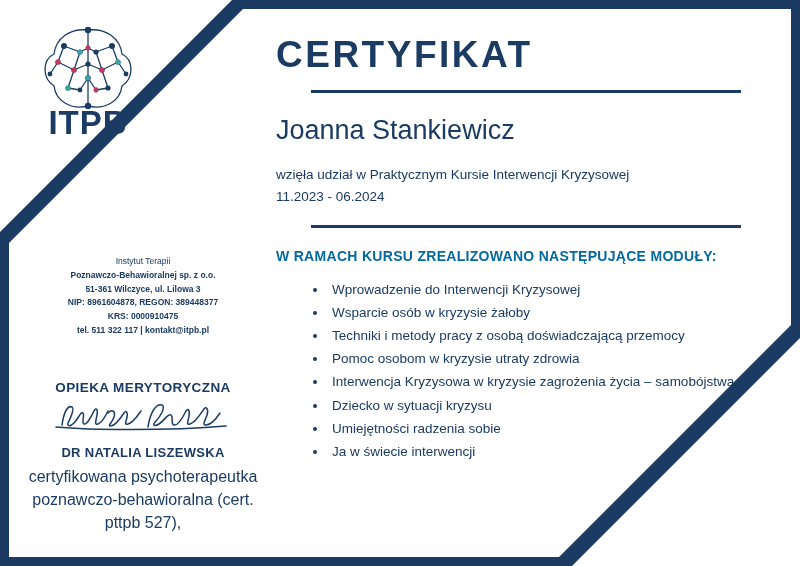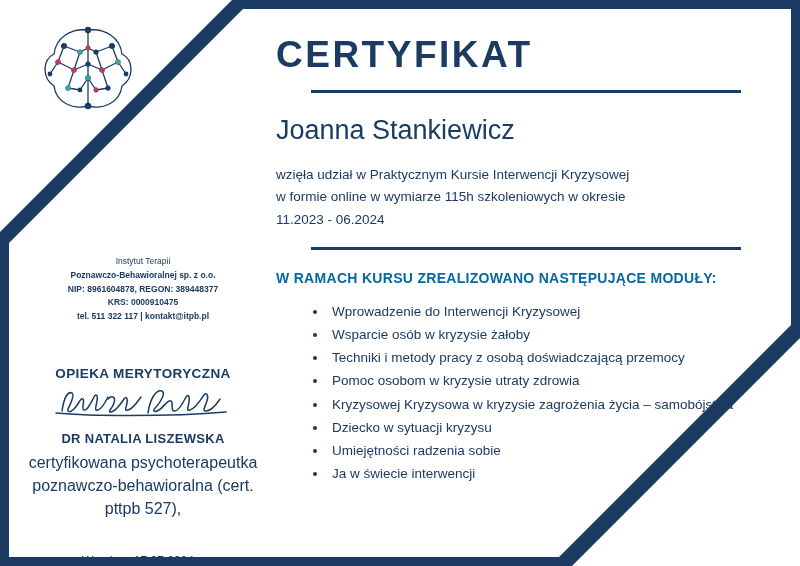--- a/index.html
+++ b/index.html
@@ -286,25 +286,27 @@
           <circle cx="60" cy="30" r="2.4"></circle>
       </g>
       <g fill="#3aa6a0">
         <circle cx="52" cy="34" r="2.6"></circle>
           <circle cx="90" cy="44" r="2.6"></circle>
           <circle cx="40" cy="70" r="2.6"></circle>
         <circle cx="60" cy="60" r="2.4"></circle>
       </g>
     </svg>
   </div>
+  <div class="logo-text">ITPB</div>
 
   <div class="left-col">
     <div class="company-block">
       <div class="line-normal">Instytut Terapii</div>
       <div class="line-bold">Poznawczo-Behawioralnej sp. z o.o.</div>
+      <div class="line-bold">51-361 Wilczyce, ul. Lilowa 3</div>
       <div class="line-bold">NIP: 8961604878, REGON: 389448377</div>
       <div class="line-bold">KRS: 0000910475</div>
       <div class="line-bold">tel. 511 322 117  |  kontakt@itpb.pl</div>
     </div>
 
     <div class="supervision-title">OPIEKA MERYTORYCZNA</div>
 
     <div class="signature">
       <svg width="190" height="36" viewBox="0 0 190 36">
         <g stroke="#1b3b63" stroke-width="1.5" fill="none" stroke-linecap="round">
@@ -324,30 +326,29 @@
 
     <div class="place-date">Wrocław, 17.07.2024 r.</div>
   </div>
 
   <div class="right-col">
     <div class="cert-title">CERTYFIKAT</div>
     <div class="divider"></div>
     <div class="recipient">Joanna Stankiewicz</div>
     <div class="description">
       <div>wzięła udział w Praktycznym Kursie Interwencji Kryzysowej</div>
-      <div>w formie online w wymiarze 115h szkoleniowych w okresie</div>
       <div>11.2023 - 06.2024</div>
     </div>
     <div class="divider2"></div>
     <div class="modules-header">W RAMACH KURSU ZREALIZOWANO NASTĘPUJĄCE MODUŁY:</div>
     <ul class="modules-list">
       <li>Wprowadzenie do Interwencji Kryzysowej</li>
       <li>Wsparcie osób w kryzysie żałoby</li>
       <li>Techniki i metody pracy z osobą doświadczającą przemocy</li>
       <li>Pomoc osobom w kryzysie utraty zdrowia</li>
-      <li>Kryzysowej Kryzysowa w kryzysie zagrożenia życia – samobójstwa</li>
+      <li>Interwencja Kryzysowa w kryzysie zagrożenia życia – samobójstwa</li>
       <li>Dziecko w sytuacji kryzysu</li>
       <li>Umiejętności radzenia sobie</li>
       <li>Ja w świecie interwencji</li>
     </ul>
   </div>
 
 </div>
 
 </body></html>

